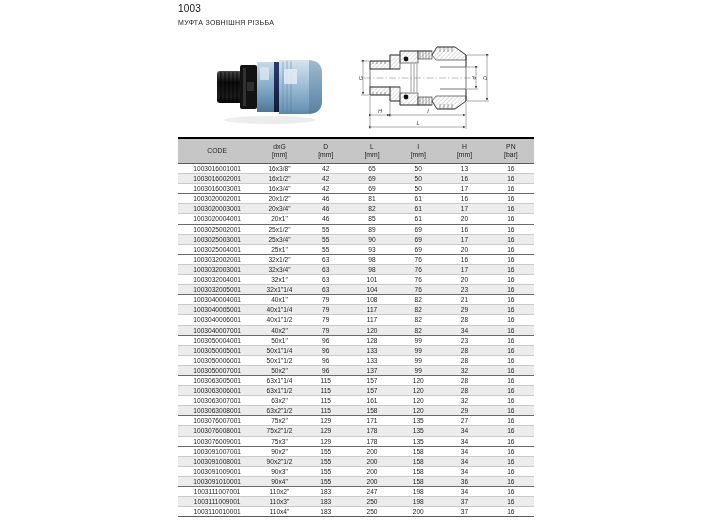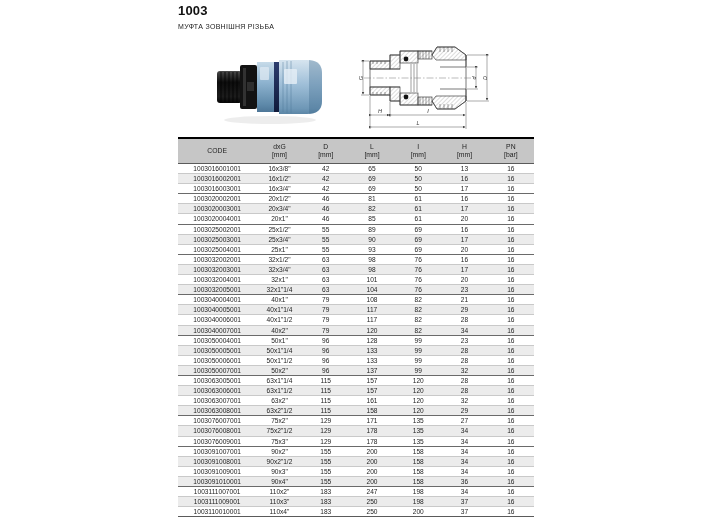--- a/index.html
+++ b/index.html
@@ -1,19 +1,19 @@
 <!DOCTYPE html>
 <html><head>
 <meta charset="utf-8">
 <style>
   html,body{margin:0;padding:0;}
   body{width:704px;height:528px;background:#ffffff;font-family:"Liberation Sans",sans-serif;position:relative;overflow:hidden;}
   .page{position:absolute;left:0;top:0;width:704px;height:528px;background:#fff;}
   .head{position:absolute;left:178px;top:3px;}
-  .code-no{font-size:13px;font-weight:bold;color:#111;letter-spacing:.2px;}
+  .code-no{font-size:10px;font-weight:normal;color:#111;letter-spacing:.2px;}
   .title{font-size:7px;color:#222;margin-top:5px;letter-spacing:.3px;}
   .photo{position:absolute;left:213px;top:44px;width:114px;height:88px;}
   .draw{position:absolute;left:356px;top:28px;width:148px;height:112px;}
   table.spec{position:absolute;left:178px;top:137px;width:356px;border-collapse:collapse;table-layout:fixed;}
   table.spec th,table.spec td{padding:0;margin:0;text-align:center;font-weight:normal;color:#1d1d1d;}
   thead th{background:#c6c6c6;border-top:2px solid #000;border-bottom:1px solid #5a5a5a;height:24px;font-size:6.8px;line-height:8.5px;vertical-align:middle;}
   thead th .lbl{display:block;}
   thead th .unit{display:block;}
   tbody td{font-size:6.6px;height:9.1px;line-height:9.1px;border-top:1px solid #c9c9c9;background:#fff;white-space:nowrap;overflow:hidden;}
   tbody tr.group-start td{border-top:1px solid #6a6a6a;}

